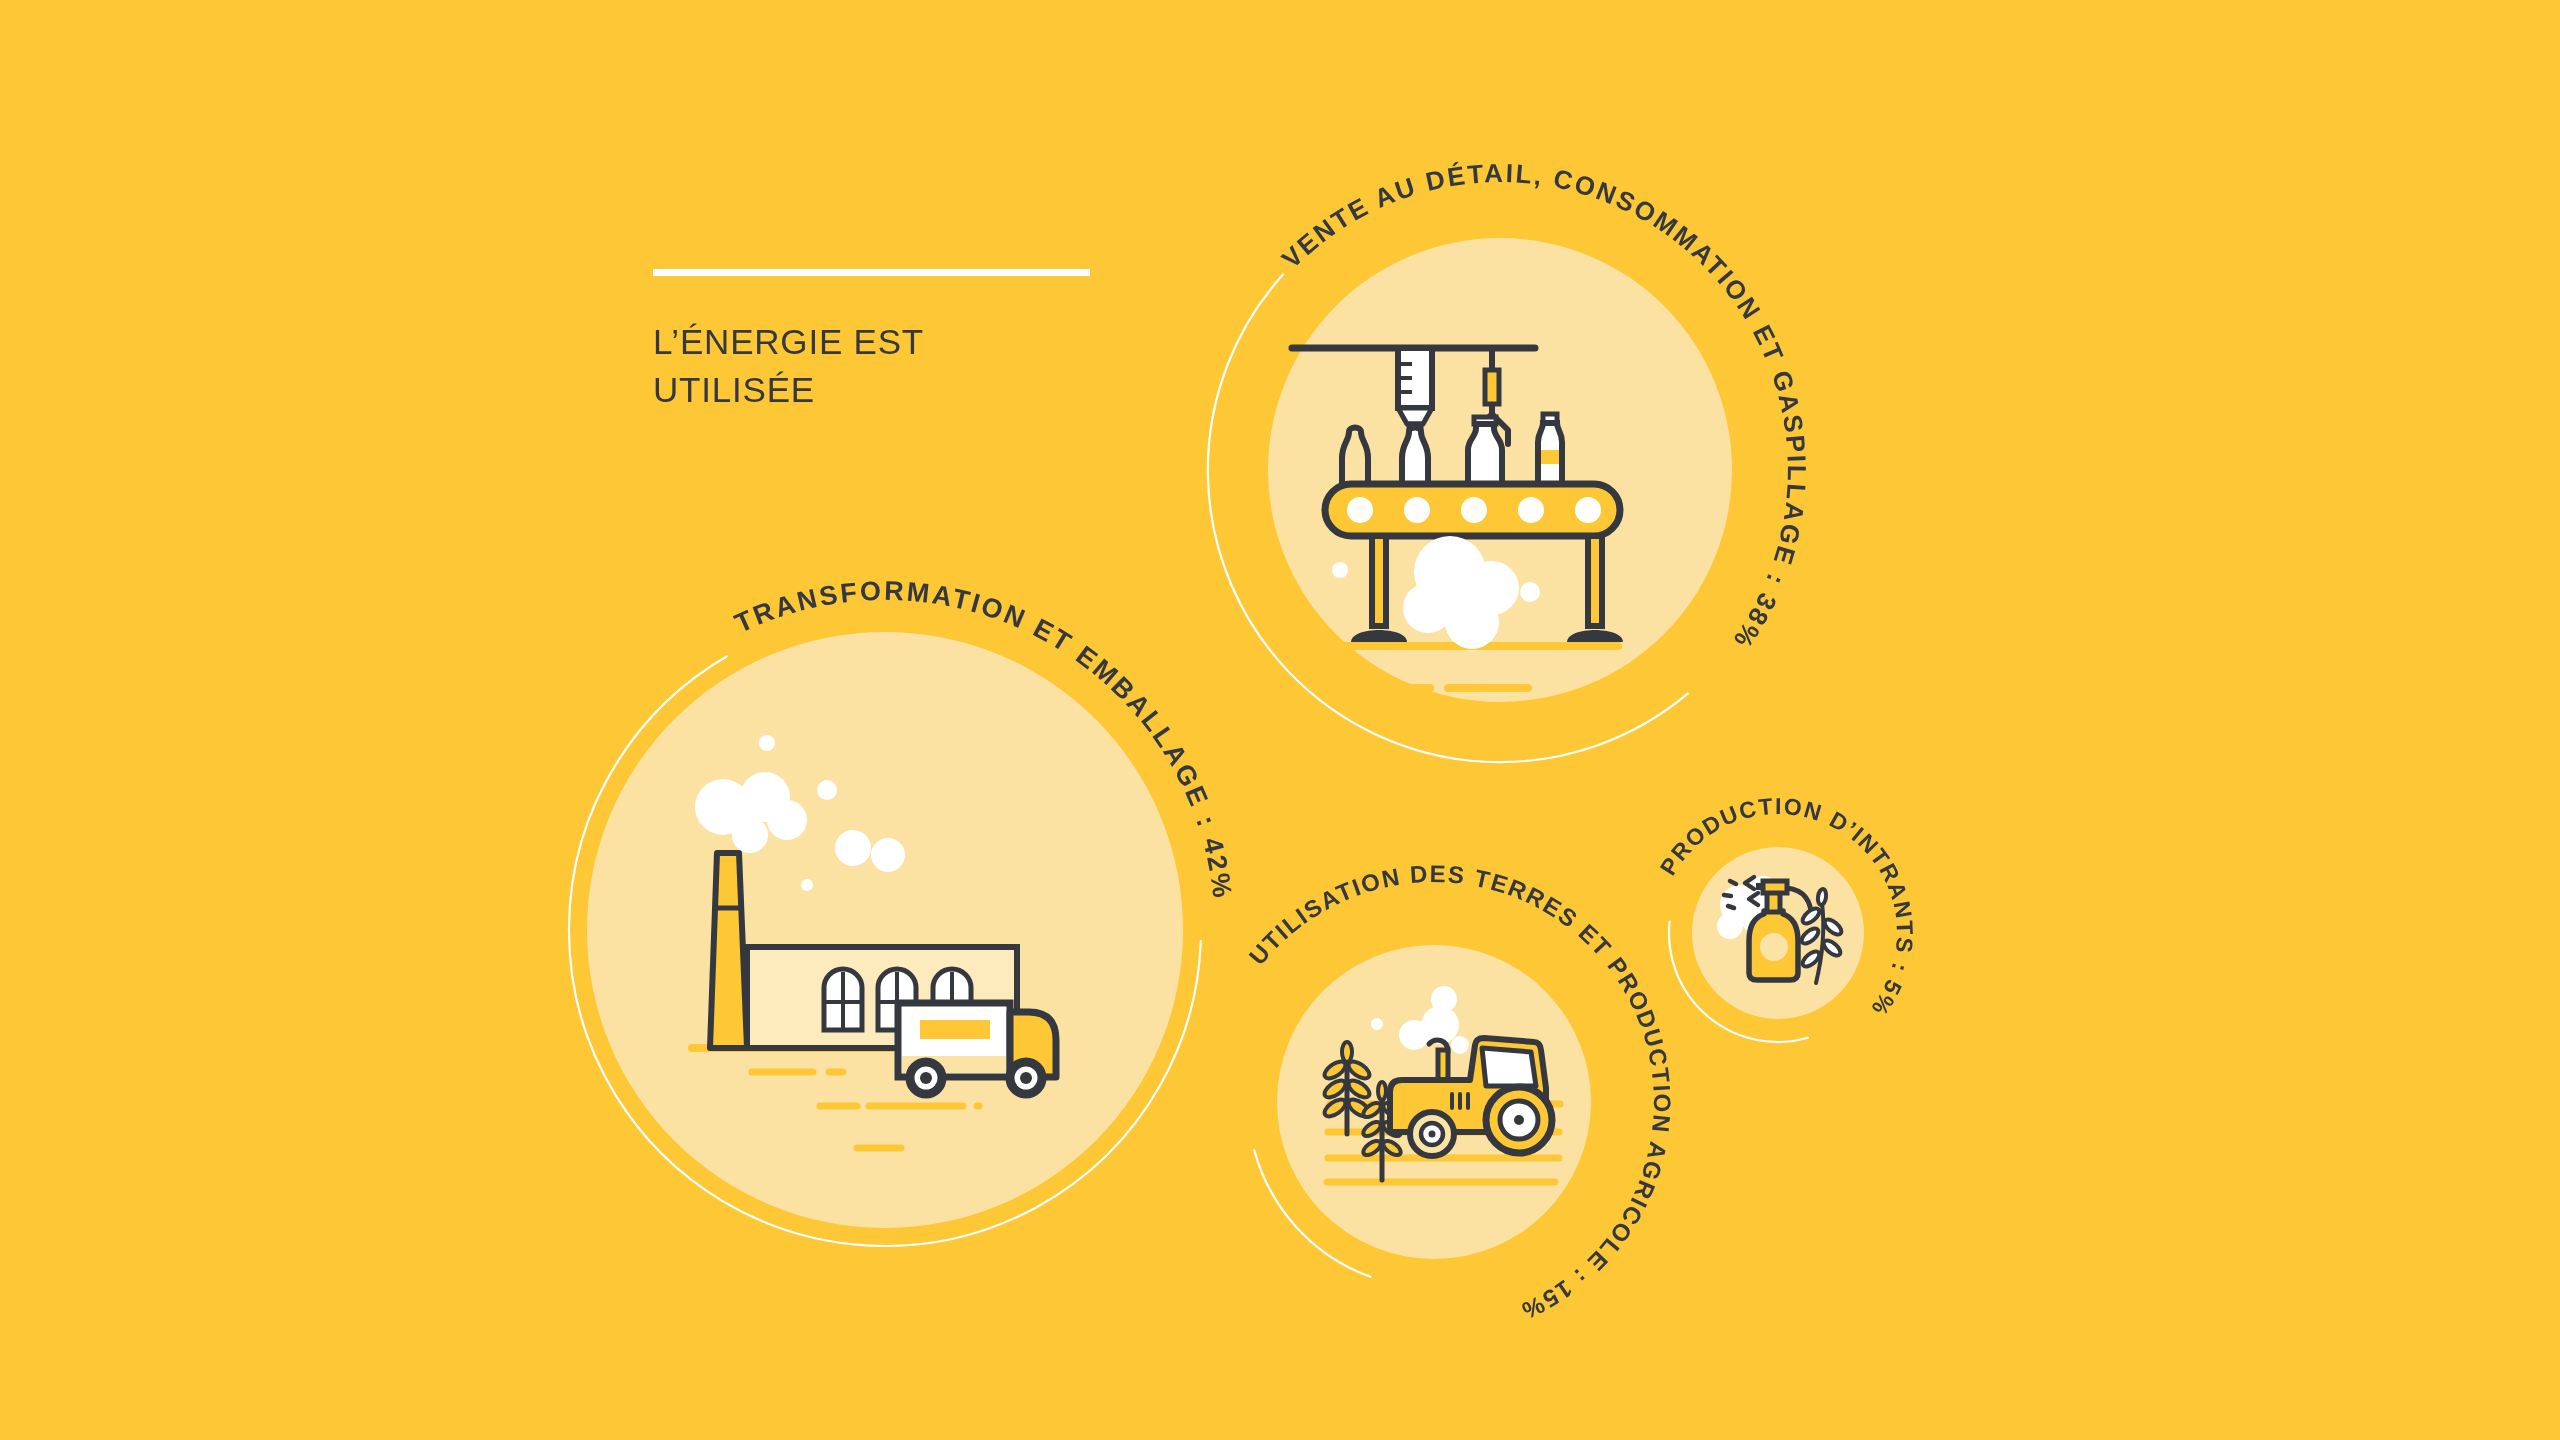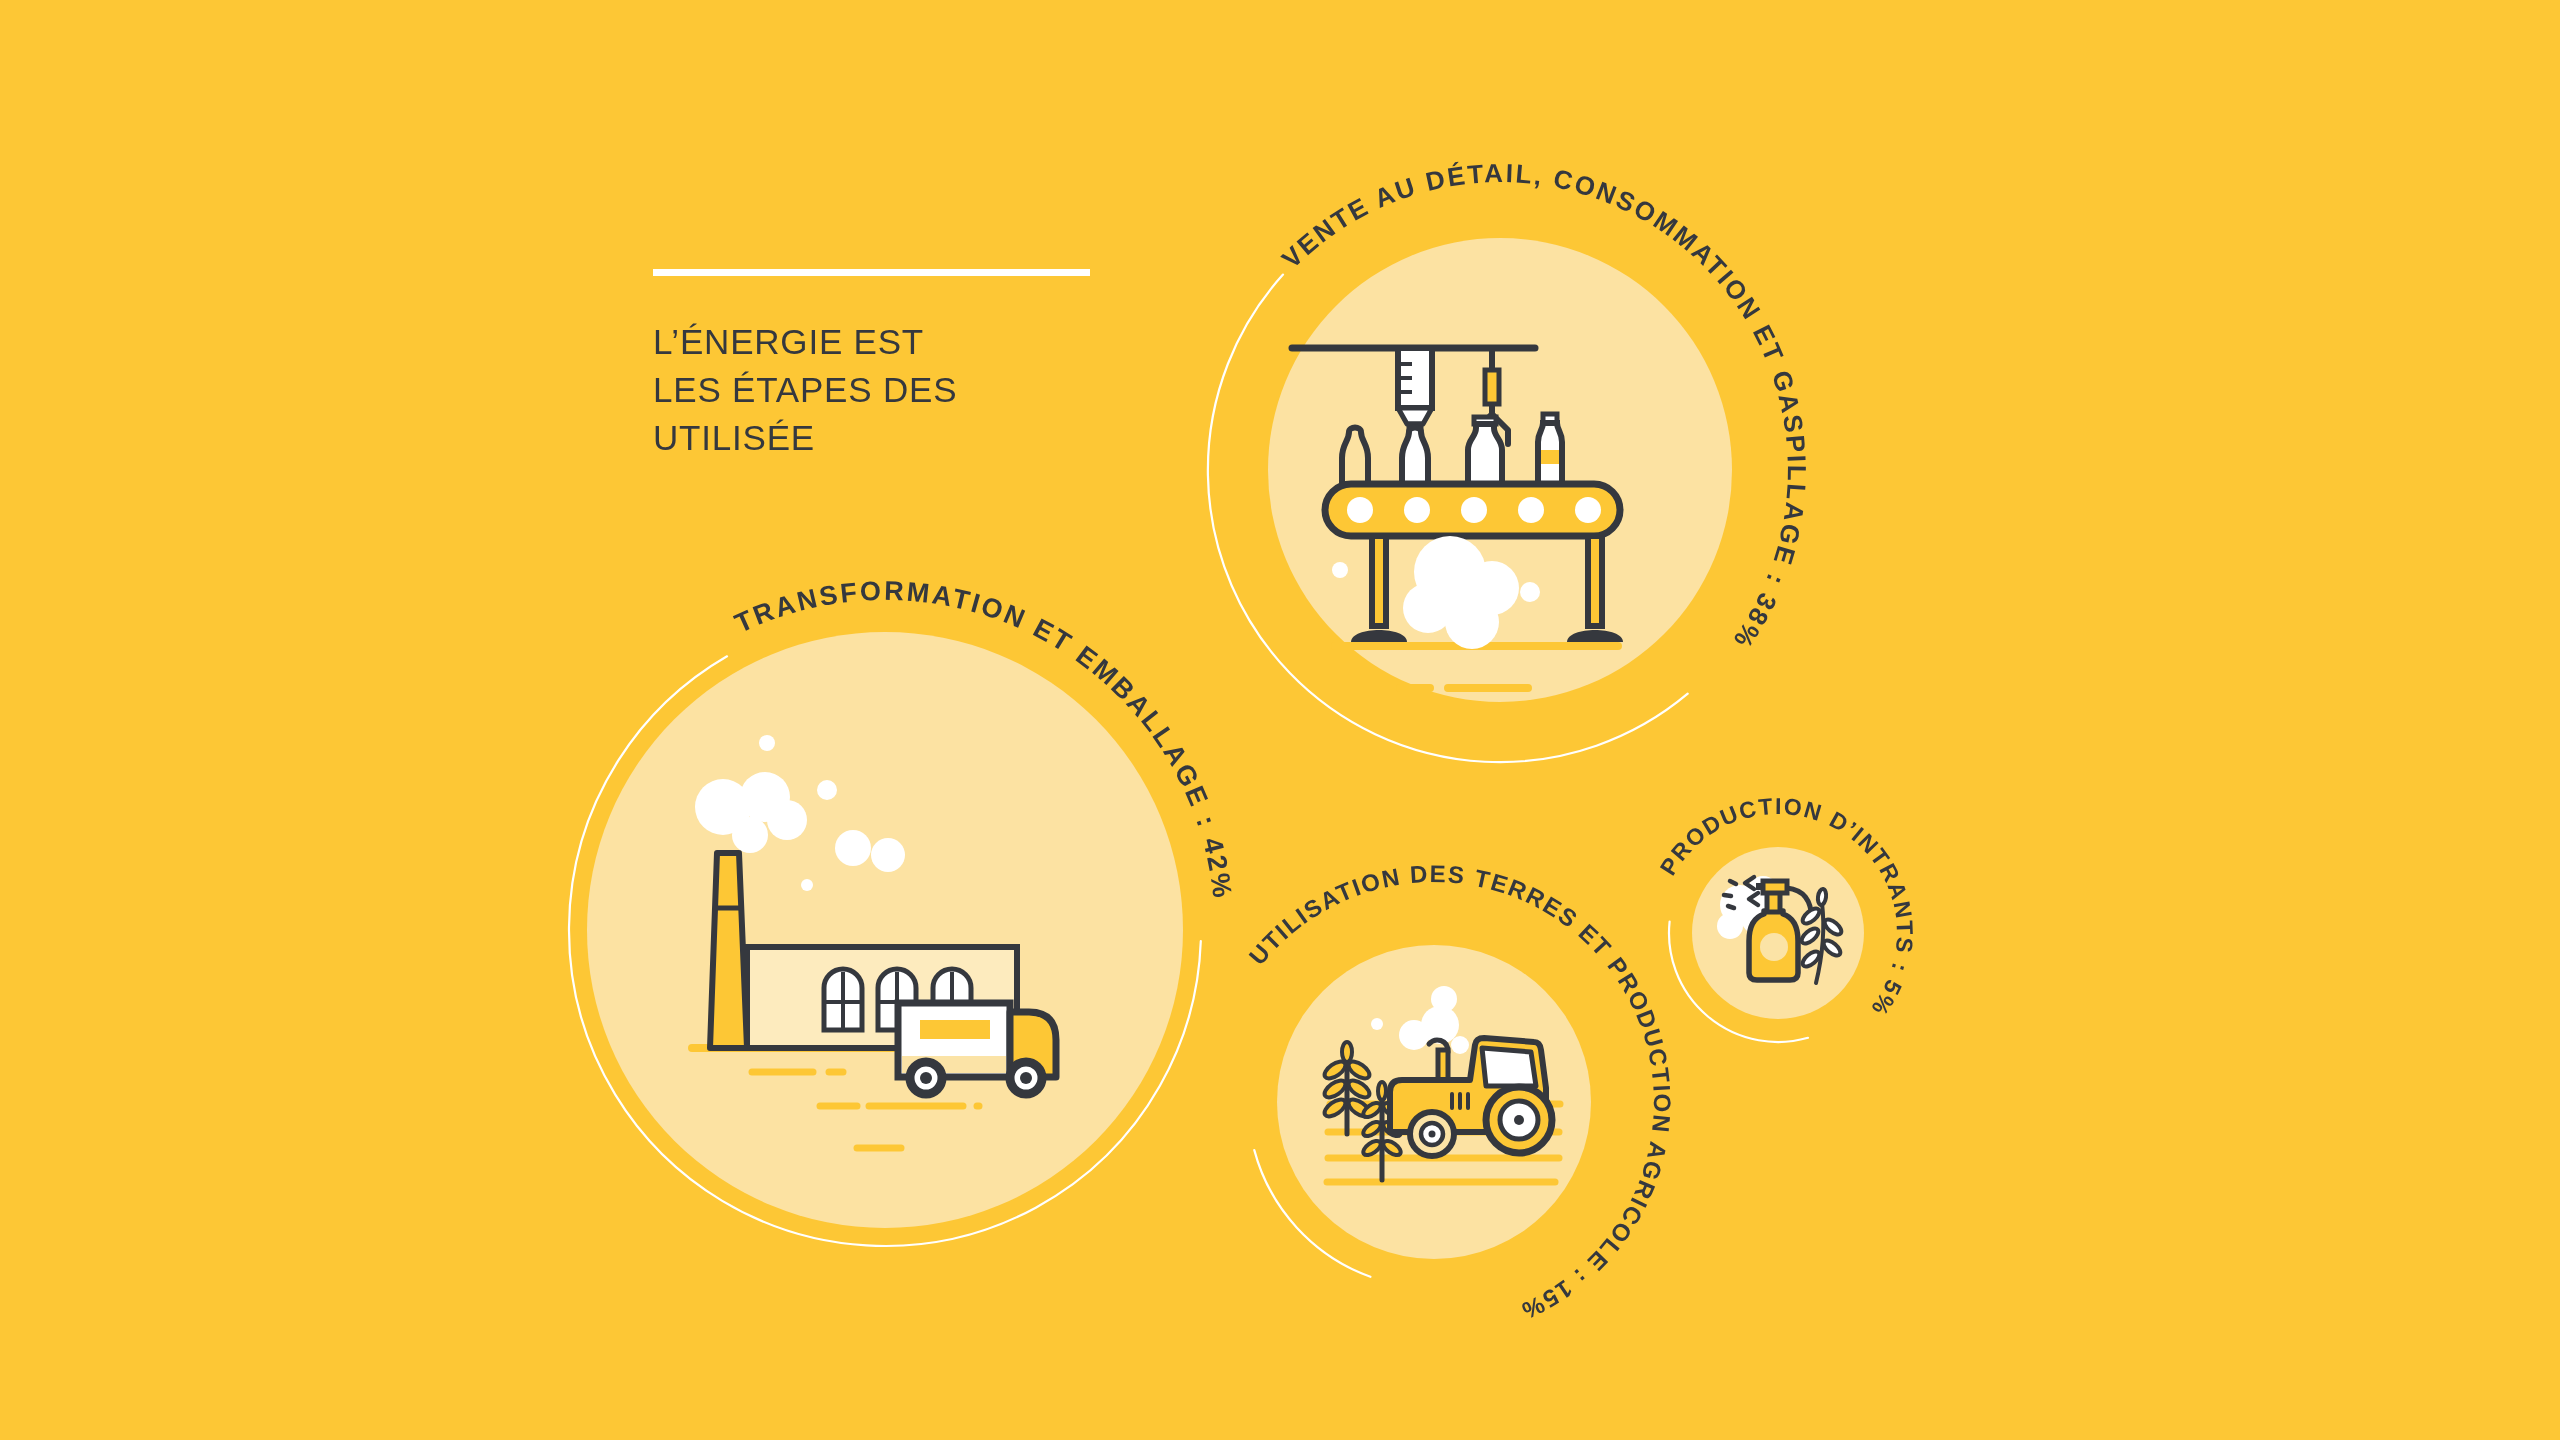--- a/index.html
+++ b/index.html
@@ -25,21 +25,20 @@
   .ink-stroke{stroke:#35383E;fill:none;}
 </style>
 </head>
 <body>
 
 <div class="stage">
 
   <div class="title-rule"></div>
   <h1 class="page-title">
     <span>L’ÉNERGIE EST</span>
-    <span>LES ÉTAPES DES</span>
     <span>UTILISÉE</span>
   </h1>
 
   <svg id="svg-retail" class="stage-svg" width="680" height="680" viewBox="0 0 680 680">
     <defs>
       <path id="retail-textarc" d="M132.8,139.9 A288,288 0 1 1 484,589.4"></path>
     </defs>
     <circle class="disc" cx="340" cy="340" r="232"></circle>
     <path class="ring-gap-arc" d="M527.7,563.7 A292,292 0 0 1 123.0,144.6"></path>
     <text class="ring-text" font-size="26" letter-spacing="2.3">

